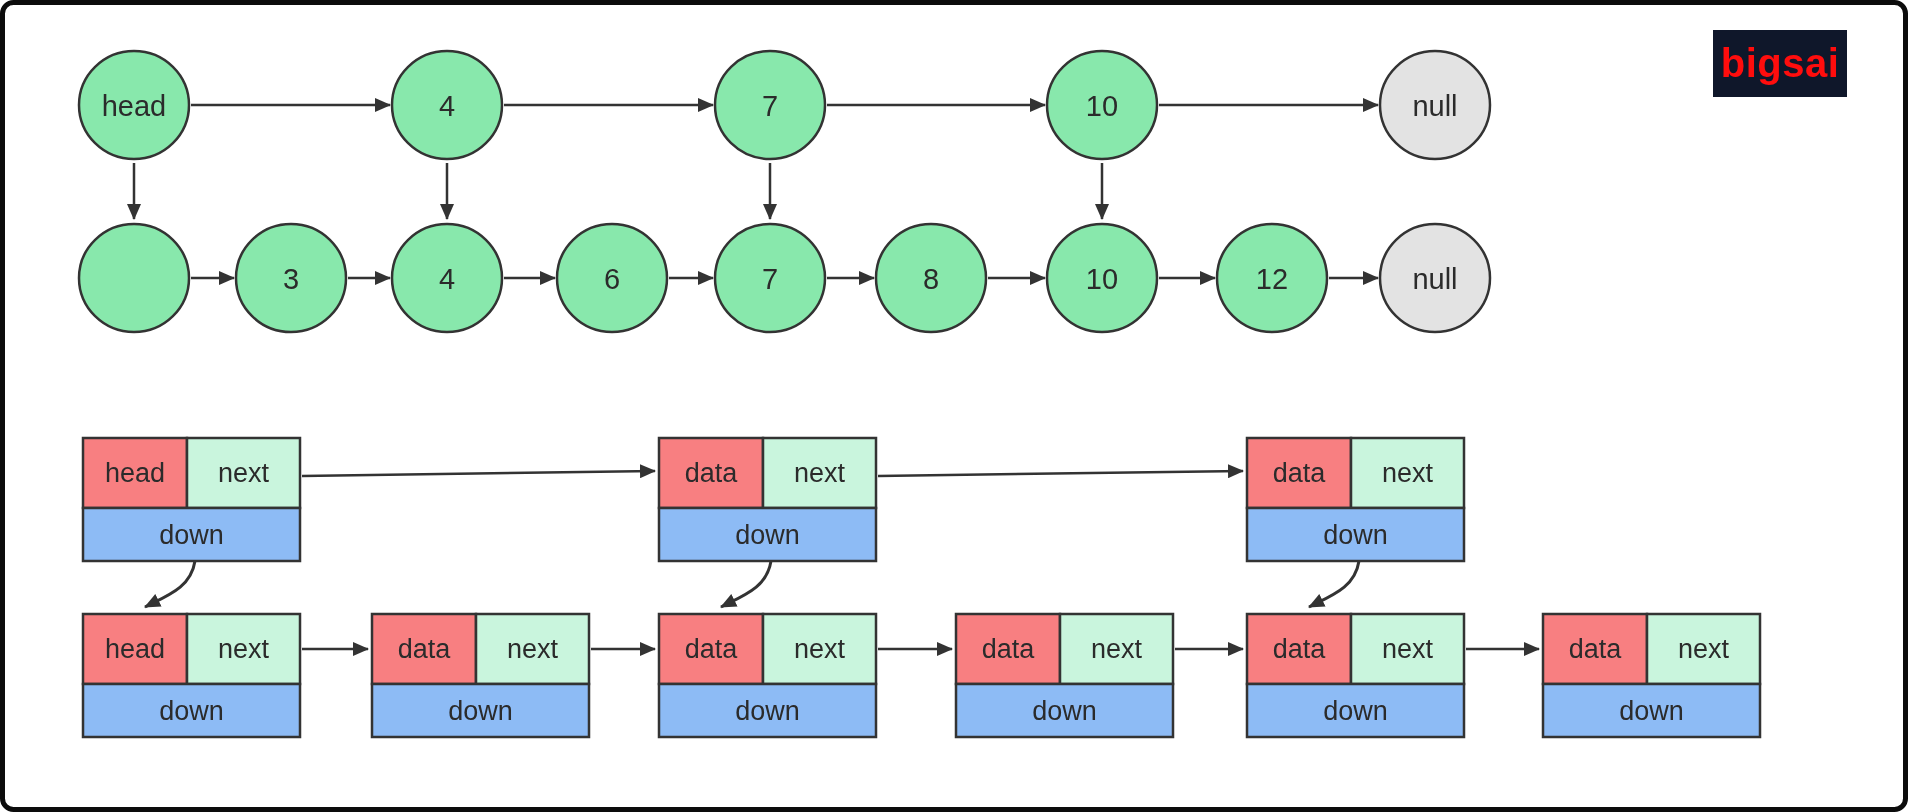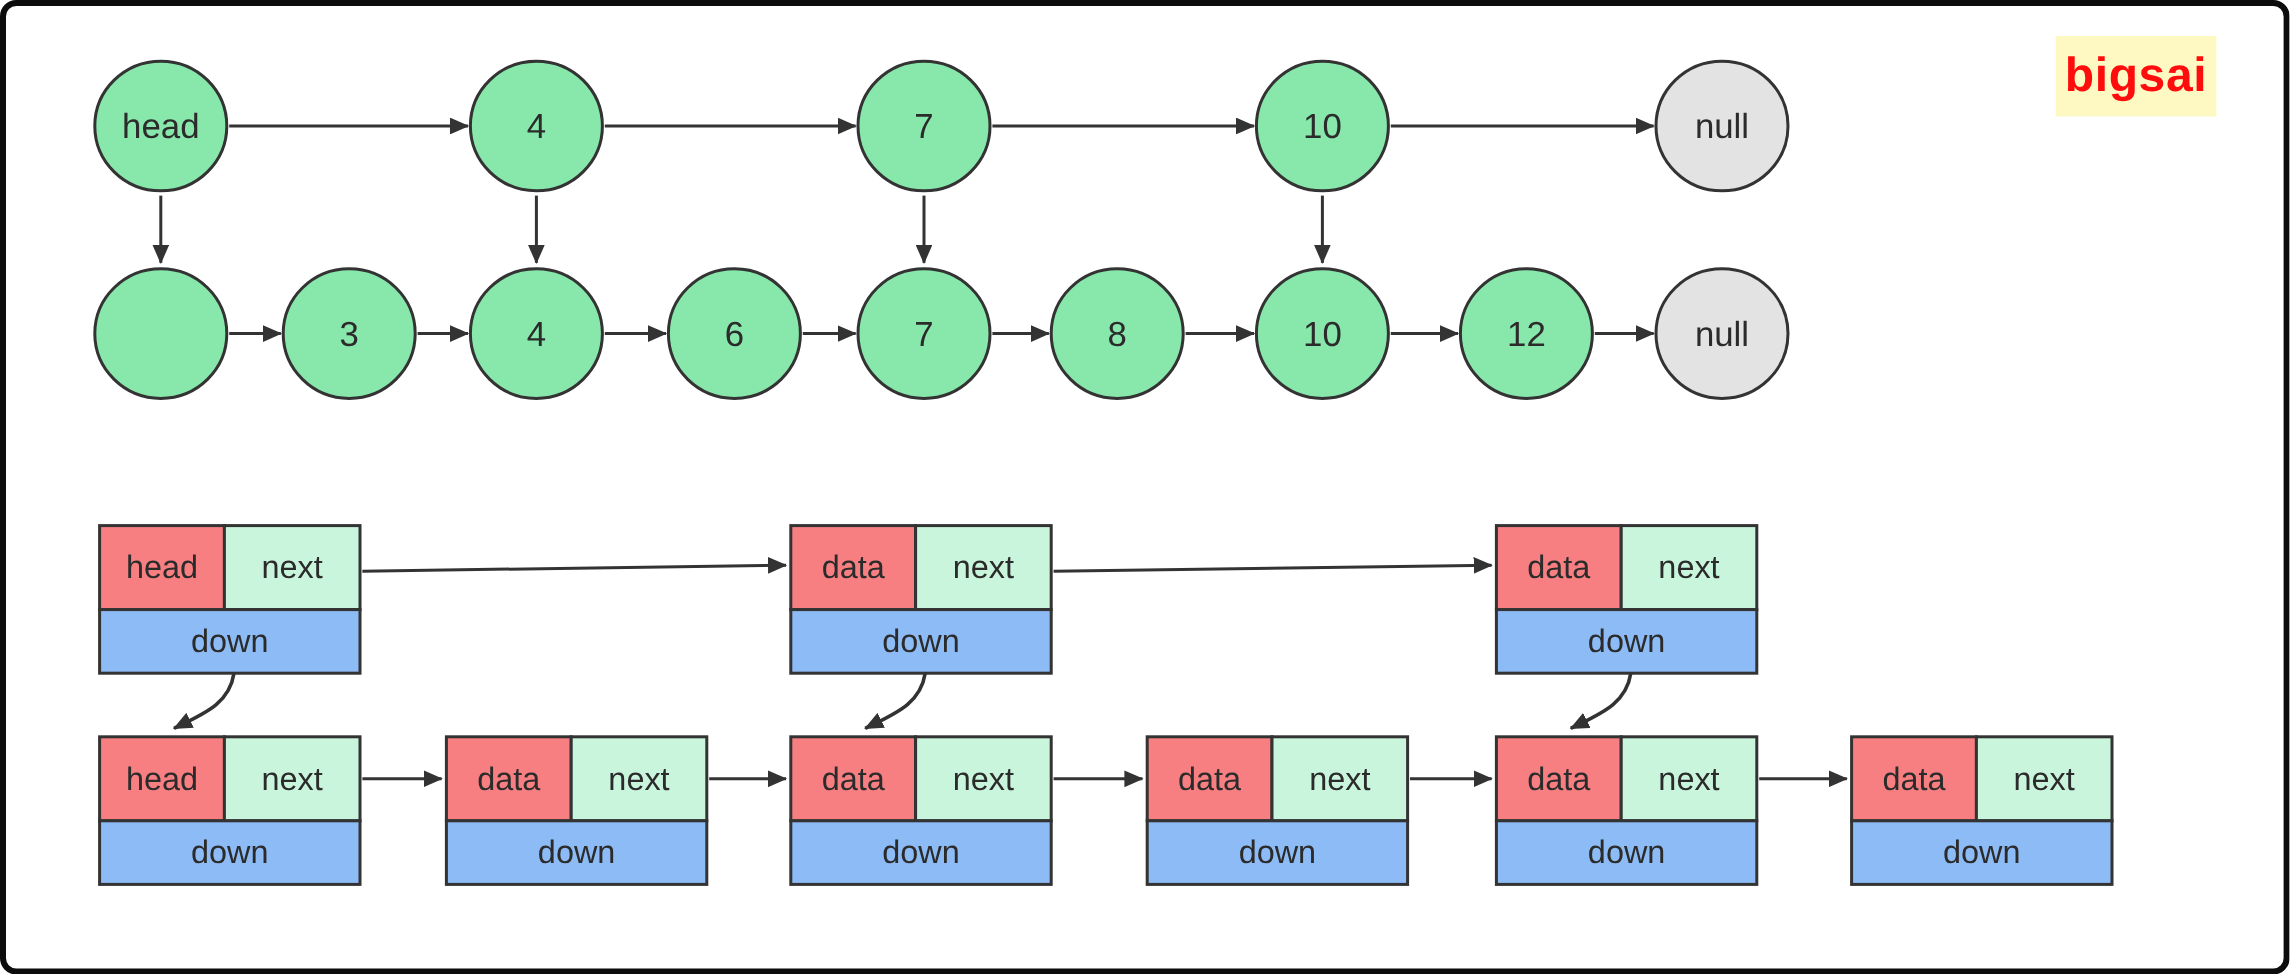--- a/index.html
+++ b/index.html
@@ -139,13 +139,13 @@
     <g>
       <rect x="1543" y="614" width="104" height="70" fill="#f87f81" stroke="#333333" stroke-width="2.5"></rect>
       <rect x="1647" y="614" width="113" height="70" fill="#c9f5dd" stroke="#333333" stroke-width="2.5"></rect>
       <rect x="1543" y="684" width="217" height="53" fill="#8dbbf5" stroke="#333333" stroke-width="2.5"></rect>
     </g>
     <text x="1595" y="649" text-anchor="middle" dominant-baseline="central" fill="#2b2b2b" font-size="27" font-weight="400">data</text>
     <text x="1703.5" y="649" text-anchor="middle" dominant-baseline="central" fill="#2b2b2b" font-size="27" font-weight="400">next</text>
     <text x="1651.5" y="710.5" text-anchor="middle" dominant-baseline="central" fill="#2b2b2b" font-size="27" font-weight="400">down</text>
   </svg>
 
-<div id="watermark" style="left: 1713px; top: 30px; width: 134px; height: 67px; background: #fef9c3; color: rgb(255, 13, 13); font-size: 40px;">bigsai</div>
+<div id="watermark" style="left: 1713px; top: 30px; width: 134px; height: 67px; background: #0f172a; color: rgb(255, 13, 13); font-size: 40px;">bigsai</div>
 
 </body></html>

